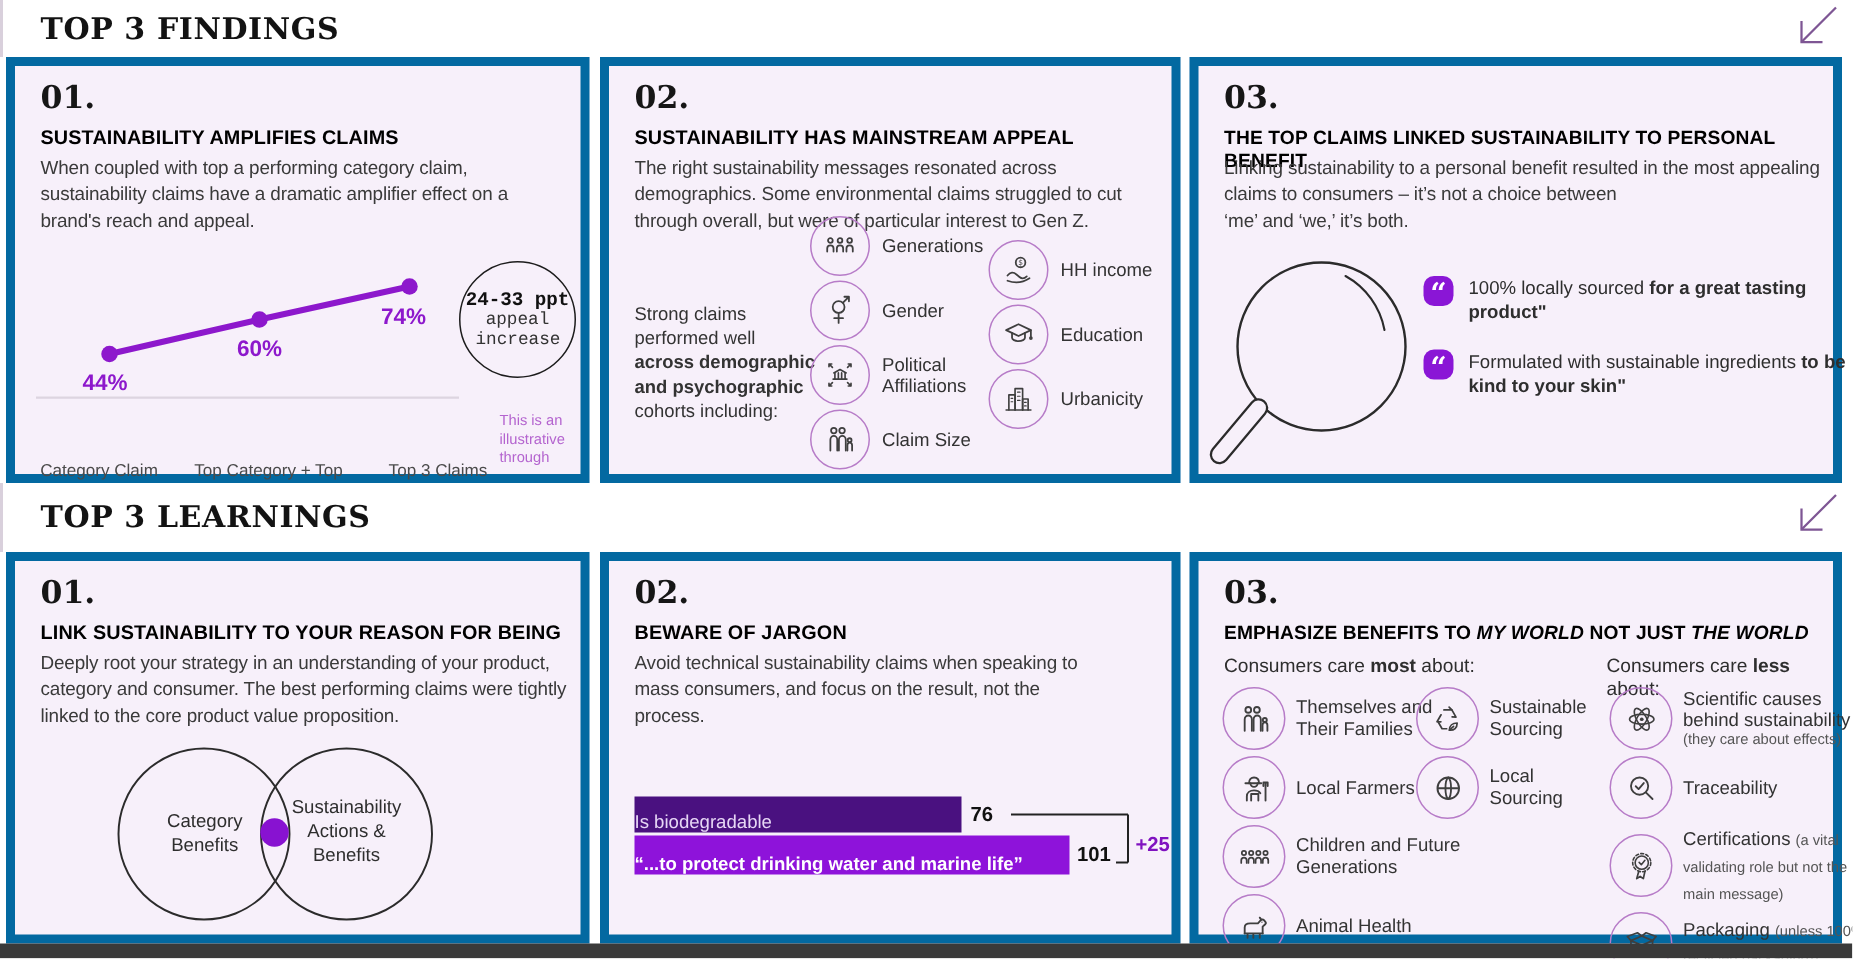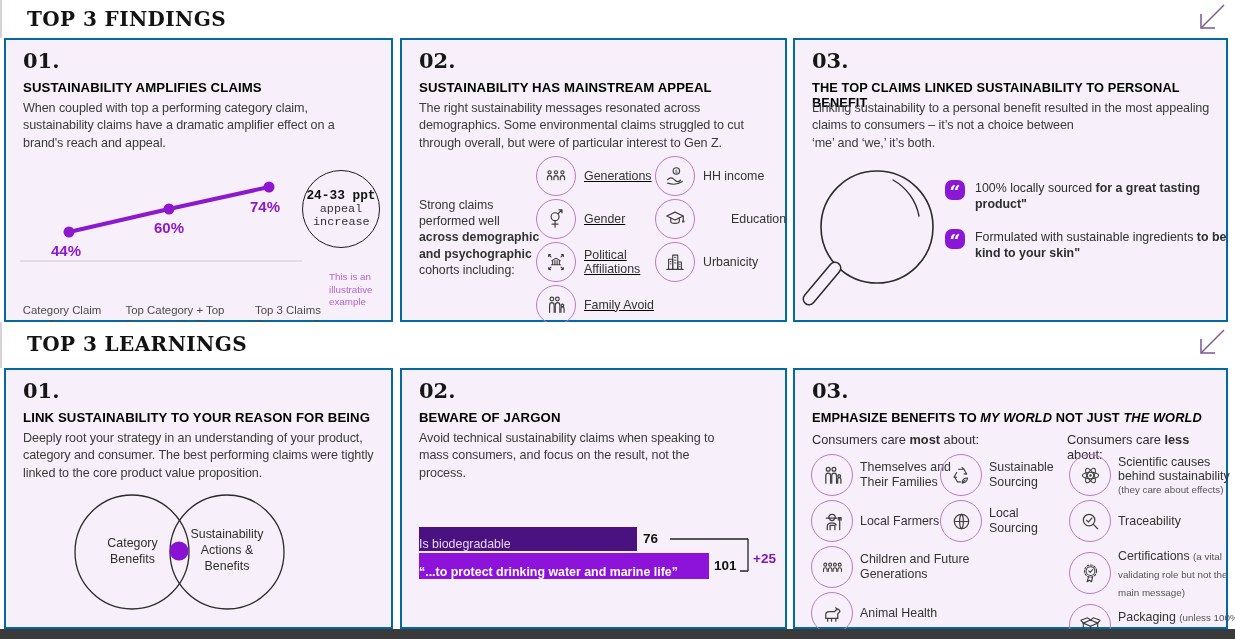--- a/index.html
+++ b/index.html
@@ -1,20 +1,20 @@
 <!DOCTYPE html>
 <html><head>
 <meta charset="utf-8">
 <style>
   html,body{margin:0;padding:0;}
   body{font-family:"Liberation Sans",sans-serif;background:#fff;}
   #root{position:relative;width:1235px;height:639px;background:#fff;overflow:hidden;}
   .band{position:absolute;left:0;width:1235px;background:#fff;border-left:2px solid #d9d0dc;}
   .band-title{position:absolute;left:25px;font-family:"DejaVu Serif",serif;font-weight:bold;font-size:20px;letter-spacing:.4px;color:#131313;}
-  .panel{position:absolute;background:#f7f0fa;border:2px solid #0369a1;box-sizing:border-box;}
+  .panel{position:absolute;background:#f7f0fa;border:6px solid #0369a1;box-sizing:border-box;}
   .num{position:absolute;left:17px;top:8px;font-family:"DejaVu Serif",serif;font-weight:bold;font-size:21px;color:#161616;}
   .ptitle{position:absolute;left:17px;top:40px;font-weight:bold;font-size:13.2px;color:#000000;letter-spacing:.1px;}
   .pbody{position:absolute;left:17px;top:60px;font-size:12.6px;color:#3a3a3a;line-height:1.38;letter-spacing:-.1px;}
   .b{font-weight:bold;}
   .it{font-style:italic;}
   .icon-circle{width:38px;height:38px;border:1.5px solid #b77cc8;border-radius:50%;display:flex;align-items:center;justify-content:center;flex:0 0 auto;background:transparent;}
   .icon-circle svg{display:block;}
   .iitem{display:flex;align-items:center;gap:8px;margin-bottom:3px;min-height:38px;}
   .ilabel{font-size:12.4px;color:#333;line-height:1.15;}
   .lcol{position:absolute;}
@@ -71,33 +71,33 @@
     <div class="cats">
       <div class="cat" style="width:92px;">Category Claim Alone</div>
       <div class="cat" style="width:134px;">Top Category + Top Sustainability Claim</div>
       <div class="cat" style="width:92px;">Top 3 Claims (Category + 2x Sust)</div>
     </div>
 
     <div class="badge-circle">
       <div class="badge-bold">24-33 ppt</div>
       <div class="badge-rest">appeal increase</div>
     </div>
-    <div class="note">This is an illustrative example</div>
+    <div class="note">This is an illustrative through</div>
   </div>
 
   <div class="panel" style="left:400px;top:38px;width:387px;height:284px;">
     <div class="num">02.</div>
     <div class="ptitle">SUSTAINABILITY HAS MAINSTREAM APPEAL</div>
     <div class="pbody" style="width:360px;">The right sustainability messages resonated across demographics. Some environmental claims struggled to cut through overall, but were of particular interest to Gen Z.</div>
 
     <div style="position:absolute;left:17px;top:157px;width:122px;font-size:12.3px;color:#333;line-height:1.32;">
       <span>Strong claims performed well </span><span class="b">across demographic and psychographic</span><span> cohorts including:</span>
     </div>
 
-    <div class="lcol" style="left:134px;top:116px;text-decoration:underline;">
+    <div class="lcol" style="left:134px;top:100px;">
       <div class="iitem">
         <span class="icon-circle">
           <svg width="22" height="22" viewBox="0 0 24 24" fill="none" stroke="#3f3f3f" stroke-width="1.3" stroke-linecap="round" stroke-linejoin="round">
             <circle cx="5" cy="8" r="1.7"></circle>
               <path d="M2.7 16v-2.2a2.3 2.3 0 0 1 4.6 0V16"></path>
             <circle cx="12" cy="8" r="1.7"></circle>
               <path d="M9.7 16v-2.2a2.3 2.3 0 0 1 4.6 0V16"></path>
             <circle cx="19" cy="8" r="1.7"></circle>
               <path d="M16.7 16v-2.2a2.3 2.3 0 0 1 4.6 0V16"></path>
           </svg>
@@ -131,21 +131,21 @@
         <span class="icon-circle">
           <svg width="22" height="22" viewBox="0 0 24 24" fill="none" stroke="#3f3f3f" stroke-width="1.3" stroke-linecap="round" stroke-linejoin="round">
             <circle cx="7.5" cy="5.5" r="2"></circle>
               <path d="M5 20v-7.8a2.5 2.8 0 0 1 5 0V20"></path>
             <circle cx="13.5" cy="5.5" r="2"></circle>
               <path d="M11.2 20v-7.8a2.5 2.8 0 0 1 5 0V20"></path>
             <circle cx="19" cy="12.5" r="1.4"></circle>
               <path d="M17.4 20v-3.9a1.7 1.9 0 0 1 3.4 0V20"></path>
           </svg>
         </span>
-        <span class="ilabel" style="width:82px;">Family Avoid</span>
+        <span class="ilabel" style="width:82px;">Claim Size</span>
       </div>
     </div>
 
     <div class="lcol" style="left:253px;top:116px;">
       <div class="iitem">
         <span class="icon-circle">
           <svg width="22" height="22" viewBox="0 0 24 24" fill="none" stroke="#3f3f3f" stroke-width="1.3" stroke-linecap="round" stroke-linejoin="round">
             <circle cx="13.5" cy="6.5" r="3.5"></circle>
             <text x="13.5" y="8.4" font-size="5.5" text-anchor="middle" fill="#3f3f3f" stroke="none" font-family="DejaVu Sans, sans-serif">$</text>
             <path d="M4 16c2-2.5 4.4-2.6 6.3-.9l2.4 2c1.6 1.3 3.8 1 5.3-.5"></path>
@@ -156,21 +156,21 @@
       </div>
       <div class="iitem">
         <span class="icon-circle">
           <svg width="22" height="22" viewBox="0 0 24 24" fill="none" stroke="#3f3f3f" stroke-width="1.3" stroke-linecap="round" stroke-linejoin="round">
             <path d="M12 4.5 21 8.8l-9 4.3-9-4.3z"></path>
             <path d="M7.3 10.8v3.6c0 1.3 2.1 2.4 4.7 2.4s4.7-1.1 4.7-2.4v-3.6"></path>
             <path d="M21 9v4.5"></path>
               <circle cx="21" cy="14.6" r=".7"></circle>
           </svg>
         </span>
-        <span class="ilabel" style="width:78px;margin-left:28px;">Education</span>
+        <span class="ilabel" style="width:78px;">Education</span>
       </div>
       <div class="iitem">
         <span class="icon-circle">
           <svg width="22" height="22" viewBox="0 0 24 24" fill="none" stroke="#3f3f3f" stroke-width="1.2" stroke-linecap="round" stroke-linejoin="round">
             <path d="M5 20V9h4.5v11"></path>
               <path d="M9.5 20V4.5H15V20"></path>
               <path d="M15 20v-8h4v8"></path>
               <path d="M3 20h18"></path>
             <path d="M6.6 11.5h1.2M6.6 14h1.2M11.3 7h1.8M11.3 10h1.8M11.3 13h1.8M16.4 14.5h1.2M16.4 17h1.2" stroke-width=".9"></path>
           </svg>

